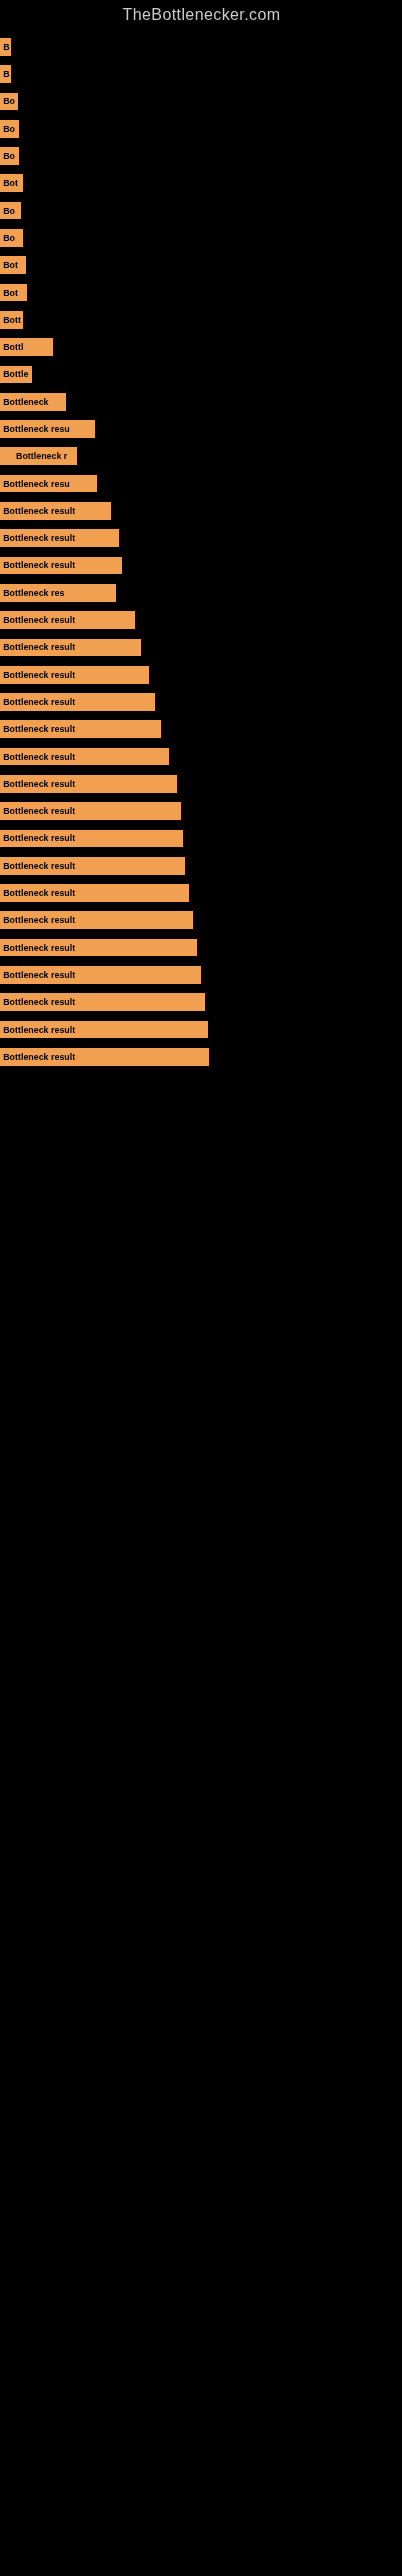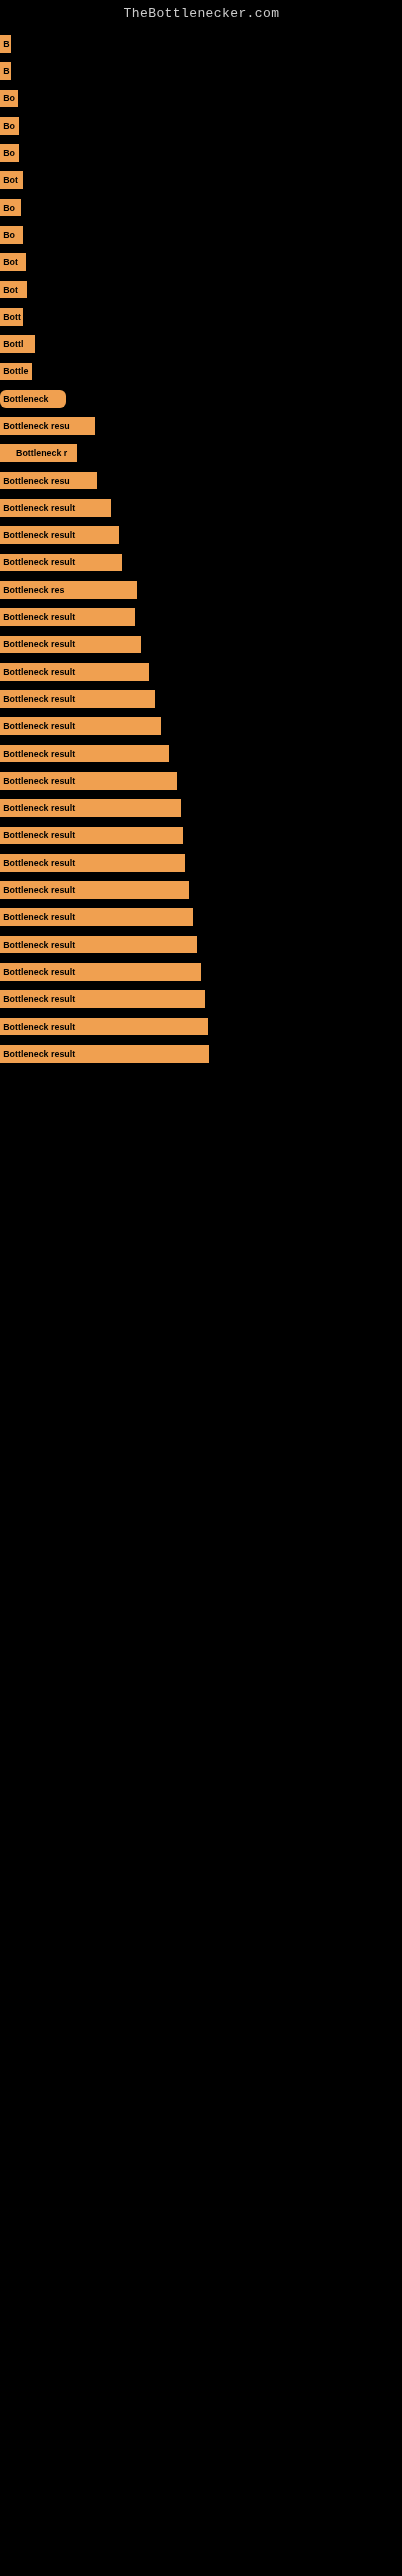--- a/index.html
+++ b/index.html
@@ -9,25 +9,24 @@
     }
     body {
       background-color: #000;
       width: 403px;
       min-height: 2576px;
       font-family: Arial, sans-serif;
       position: relative;
     }
     .site-title {
       color: #ccc;
-      font-size: 13px;
+      font-size: 16px;
       text-align: center;
       padding: 6.4px 0 3.2px 0;
       letter-spacing: 0.4px;
-      font-family: Liberation Mono, monospace;
     }
     .bars-container {
       padding: 8px 0 0 0;
     }
     .bar-row {
       display: flex;
       align-items: center;
       margin-bottom: 4.8px;
       height: 22.5px;
     }
@@ -101,31 +100,31 @@
       <div class="bar" style="width: 27px;">
         <span class="bar-label">Bot</span>
       </div>
     </div>
     <div class="bar-row">
       <div class="bar" style="width: 23px;">
         <span class="bar-label">Bott</span>
       </div>
     </div>
     <div class="bar-row">
-      <div class="bar" style="width: 35px;">
+      <div class="bar" style="width: 53px;">
         <span class="bar-label">Bottl</span>
       </div>
     </div>
     <div class="bar-row">
       <div class="bar" style="width: 32px;">
         <span class="bar-label">Bottle</span>
       </div>
     </div>
     <div class="bar-row">
-      <div class="bar" style="width: 66px; border-radius: 6px;">
+      <div class="bar" style="width: 66px;">
         <span class="bar-label">Bottleneck</span>
       </div>
     </div>
     <div class="bar-row">
       <div class="bar" style="width: 95px;">
         <span class="bar-label">Bottleneck resu</span>
       </div>
     </div>
     <div class="bar-row">
       <div class="bar" style="width: 77px; padding-left: 16px;">
@@ -146,21 +145,21 @@
       <div class="bar" style="width: 119px;">
         <span class="bar-label">Bottleneck result</span>
       </div>
     </div>
     <div class="bar-row">
       <div class="bar" style="width: 122px;">
         <span class="bar-label">Bottleneck result</span>
       </div>
     </div>
     <div class="bar-row">
-      <div class="bar" style="width: 137px;">
+      <div class="bar" style="width: 116px;">
         <span class="bar-label">Bottleneck res</span>
       </div>
     </div>
     <div class="bar-row">
       <div class="bar" style="width: 135px;">
         <span class="bar-label">Bottleneck result</span>
       </div>
     </div>
     <div class="bar-row">
       <div class="bar" style="width: 141px;">

